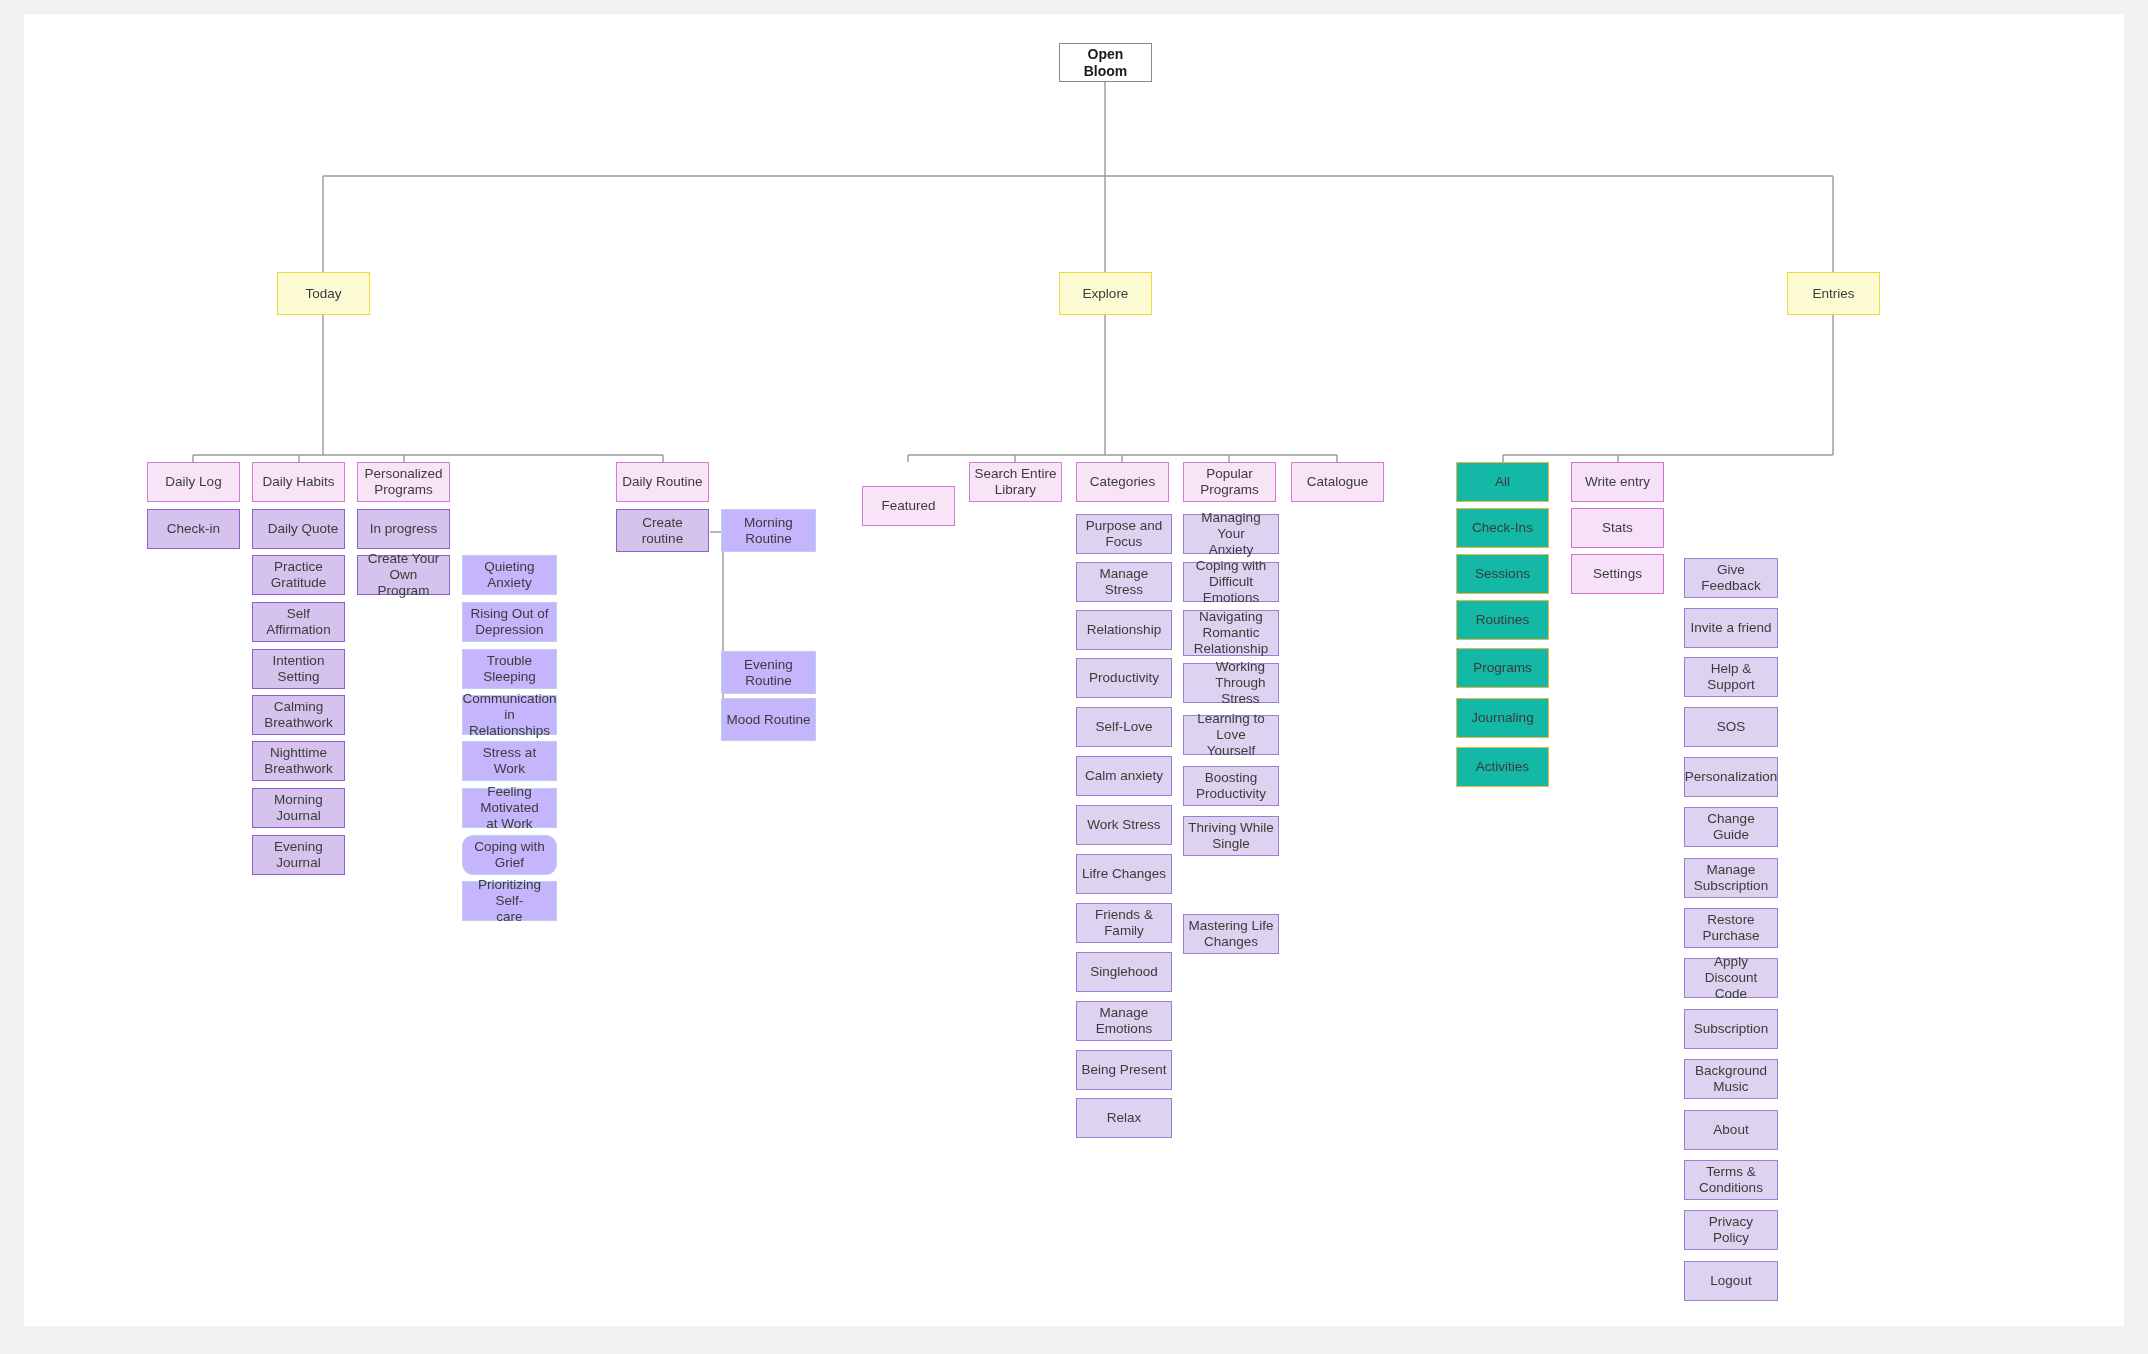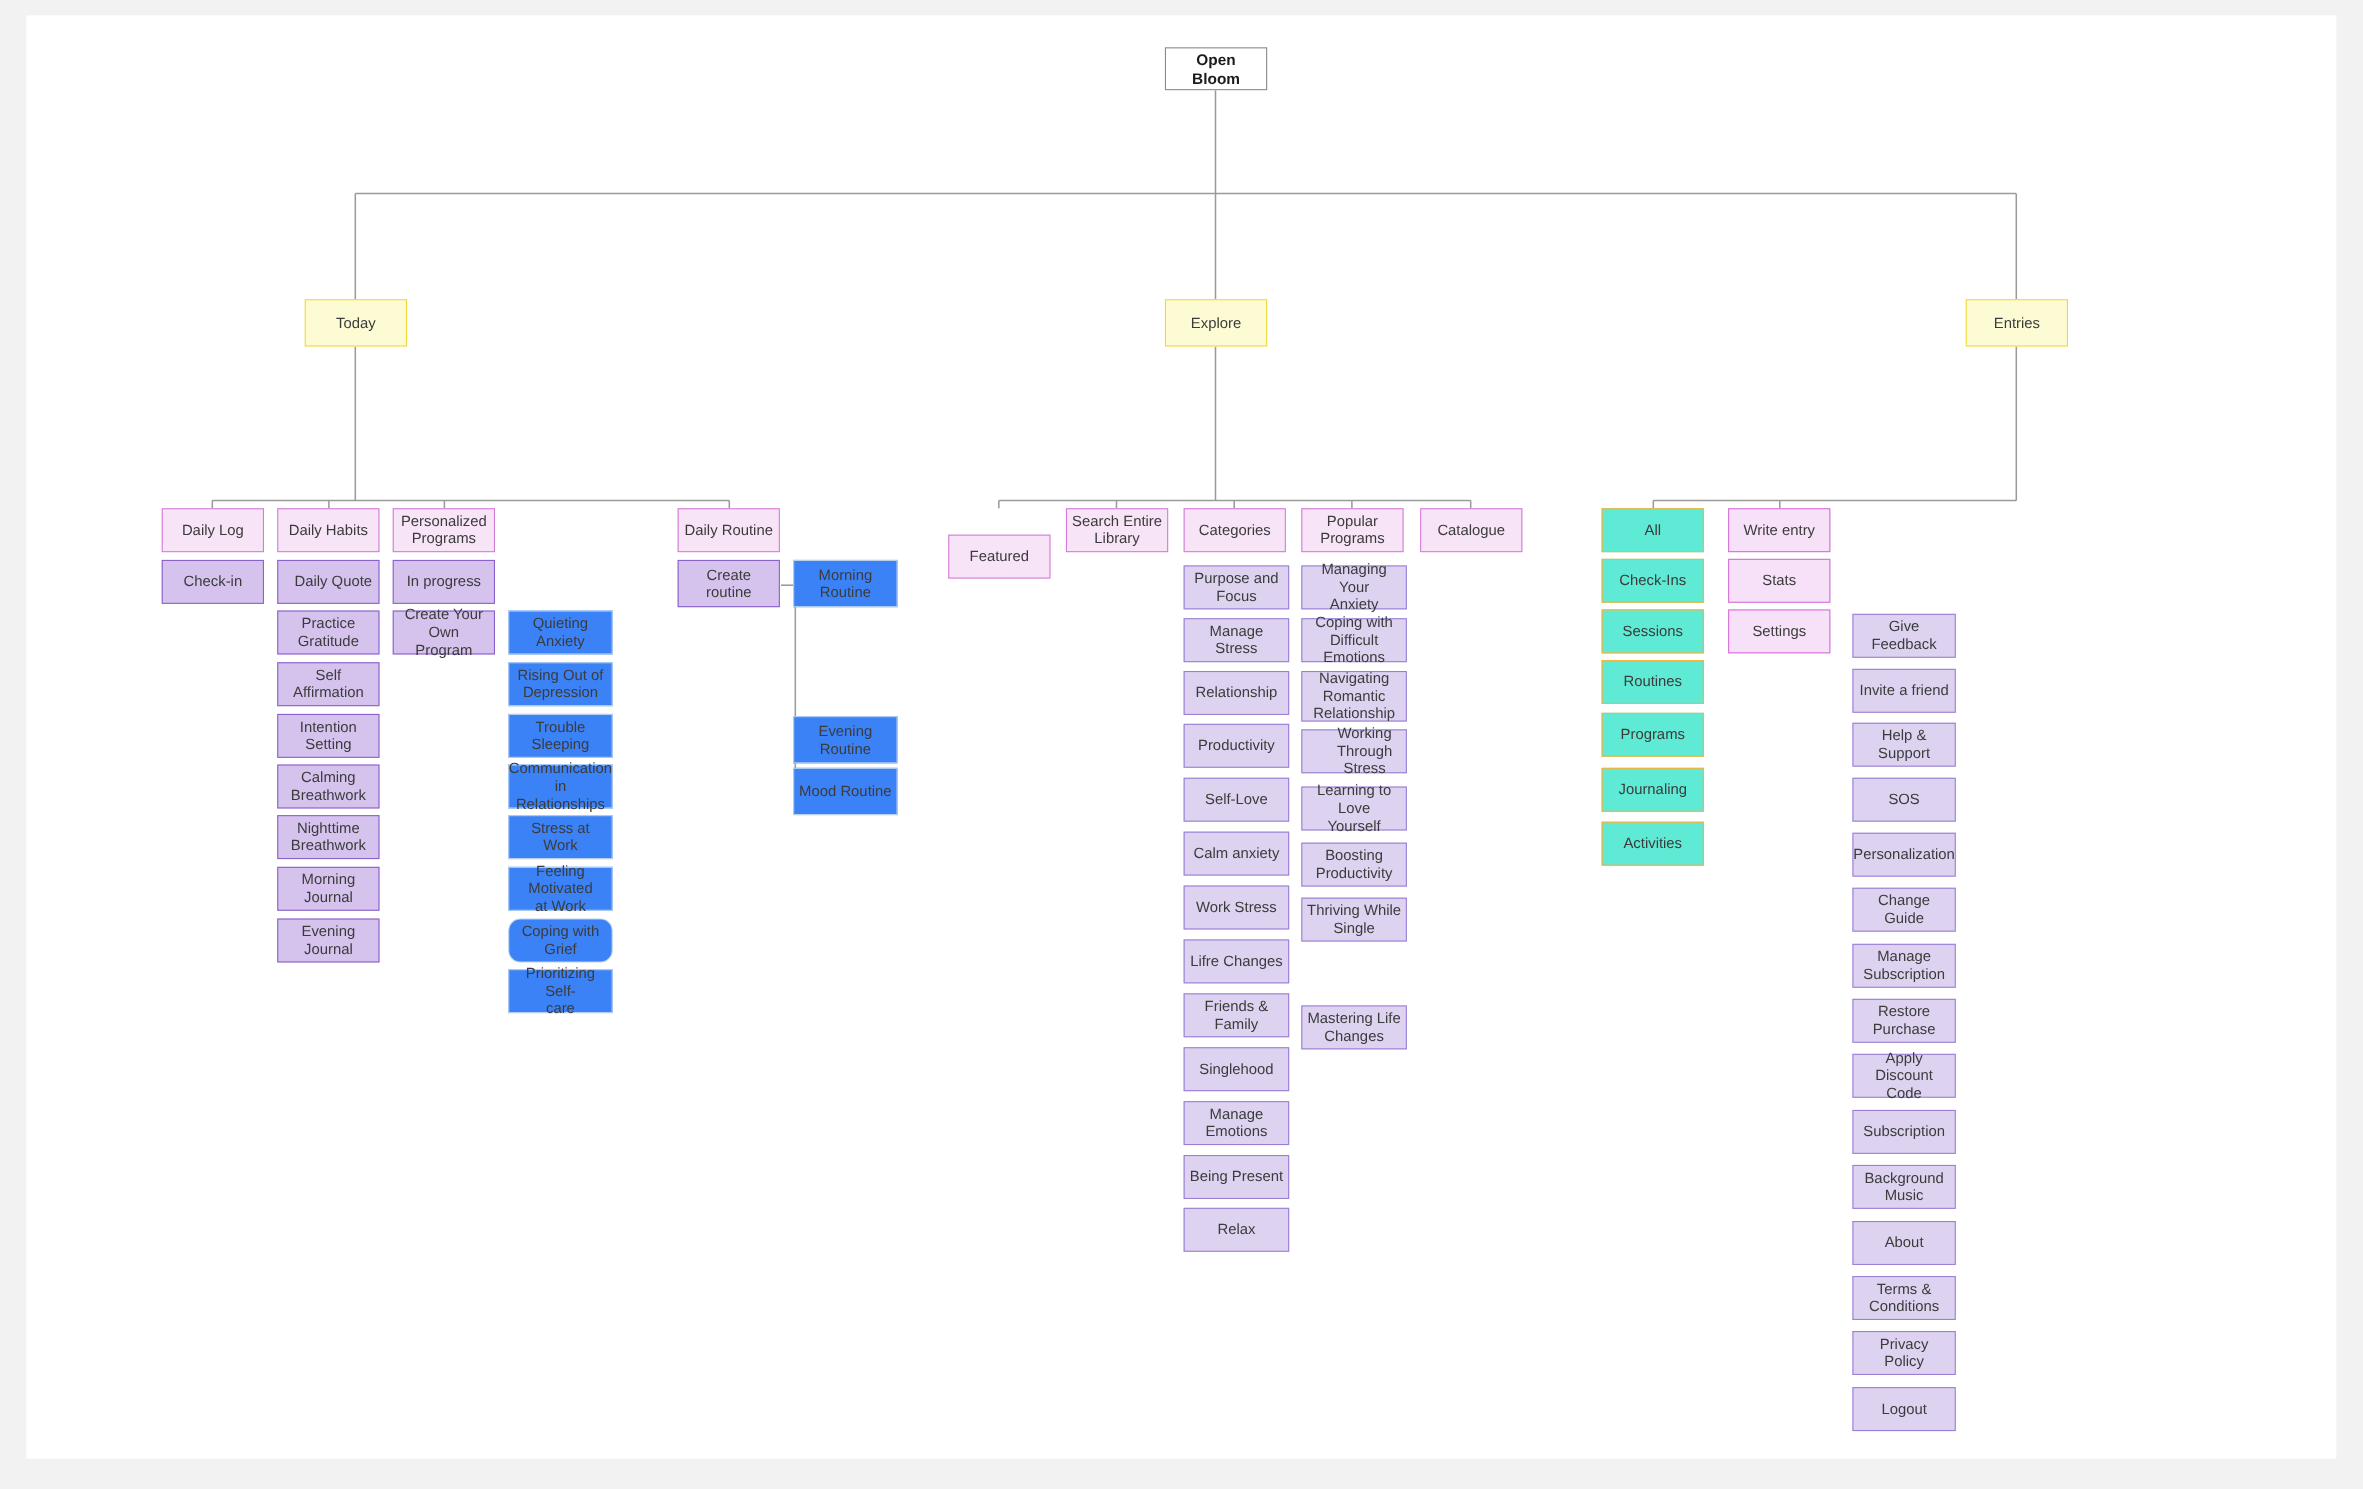--- a/index.html
+++ b/index.html
@@ -63,25 +63,25 @@
   }
   .node.purple {
     background: #d5c3ee;
     border-color: #8b62cd;
   }
   .node.lav {
     background: #ddd3f0;
     border-color: #9b7fd4;
   }
   .node.blue {
-    background: #3b82f6;
+    background: #c4b5fd;
     border-color: #b9d0ef;
   }
   .node.orange {
-    background: #5eead4;
+    background: #14b8a6;
     border-color: #efb53c;
   }
   .node.pink2 {
     background: #f7e1f8;
     border-color: #d46fd8;
   }
 </style>
 </head>
 <body>
 

